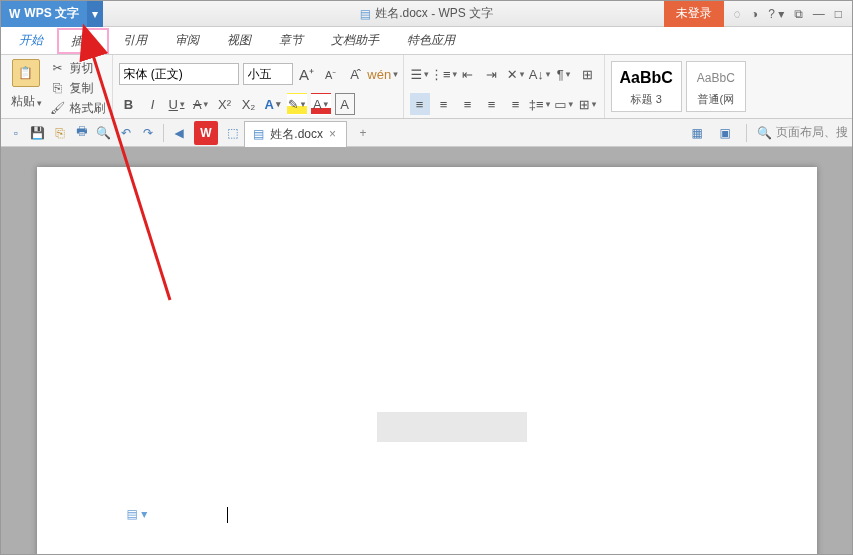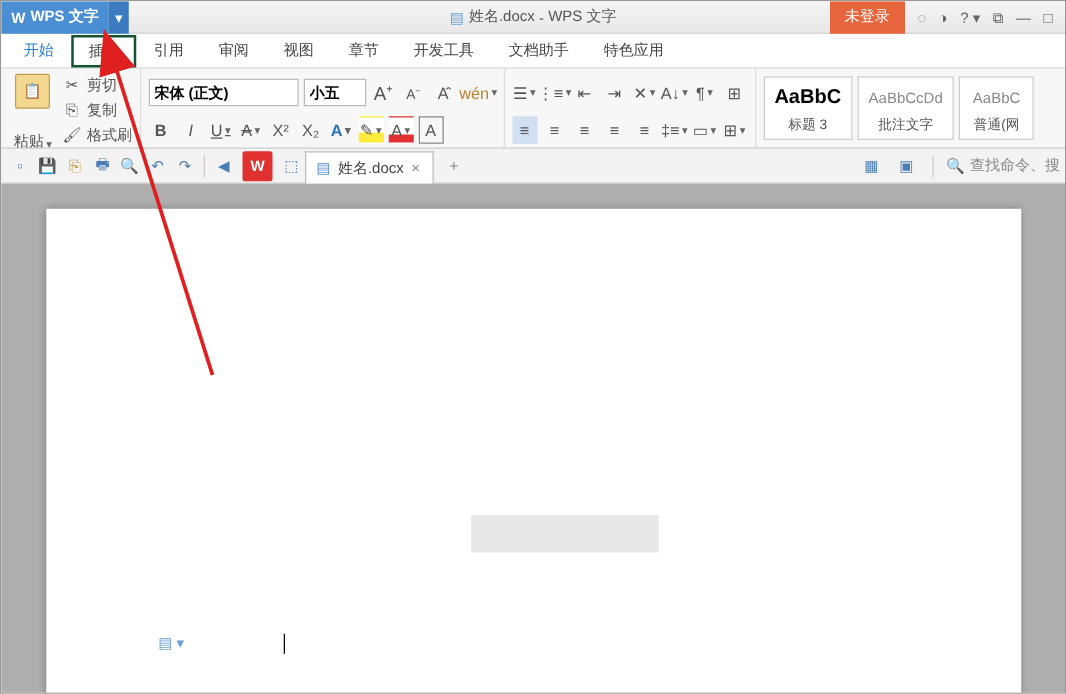--- a/index.html
+++ b/index.html
@@ -11,39 +11,39 @@
     .app-badge .logo { margin-right: 4px; }
     .dropdown-caret { background: #3d7bc0; width: 16px; height: 26px; display: flex; align-items: center; justify-content: center; color: #fff; }
     .title-center { position: absolute; left: 50%; transform: translateX(-50%); display: flex; align-items: center; color: #555; }
     .title-center .doc-icon { color: #6aa0d8; margin-right: 4px; }
     .title-right { margin-left: auto; display: flex; align-items: center; height: 26px; }
     .login-btn { background: #e6653c; color: #fff; padding: 0 12px; height: 26px; display: flex; align-items: center; }
     .win-controls { display: flex; align-items: center; gap: 10px; padding: 0 10px; color: #666; }
     .win-controls span { cursor: pointer; display: inline-flex; align-items: center; }
     
     
-    .menutabs { height: 28px; background: #fff; display: flex; align-items: center; border-bottom: 1px solid #d0d0d0; padding-left: 4px; gap: 0; }
+    .menutabs { height: 28px; background: #fff; display: flex; align-items: center; border-bottom: 1px solid #d0d0d0; padding-left: 4px; gap: 0; font-style: italic; }
     .menutabs .tab { padding: 0 14px; height: 28px; display: flex; align-items: center; color: #444; cursor: pointer; }
     .menutabs .tab.active { color: #2a7dd4; }
-    .menutabs .tab.highlight { border: 2px solid #14532d; padding: 4px 12px; height: 26px; margin-top: 1px; }
+    .menutabs .tab.highlight { border: 2px solid #f9a8d4; padding: 4px 12px; height: 26px; margin-top: 1px; }
     
     
     .ribbon { height: 64px; background: #f7f7f7; border-bottom: 1px solid #ccc; display: flex; position: relative; }
     .ribbon-row { display: flex; align-items: center; gap: 4px; height: 30px; }
     
     .clipboard { display: flex; align-items: flex-start; padding: 4px 6px; border-right: 1px solid #ddd; }
     .paste-big { display: flex; flex-direction: column; align-items: center; padding: 0 4px; }
     .paste-big .icon { width: 28px; height: 28px; background: #f5d890; border: 1px solid #c0a050; border-radius: 2px; display: flex; align-items: center; justify-content: center; }
-    .paste-big .label { color: #555; margin-top: 18px; display: flex; align-items: center; }
+    .paste-big .label { color: #555; margin-top: 6px; display: flex; align-items: center; }
     .clipboard-small { display: flex; flex-direction: column; gap: 2px; margin-left: 4px; }
     .small-btn { display: flex; align-items: center; gap: 4px; color: #555; height: 18px; cursor: pointer; }
     .small-btn .icn { width: 16px; display: inline-flex; justify-content: center; }
     
     .font-group { padding: 4px 6px; border-right: 1px solid #ddd; }
-    .font-group select, .font-group input { border: 1px solid #bbb; height: 22px; font-size: 12px; background: #fff; padding: 0 4px; font-weight: bold; }
+    .font-group select, .font-group input { border: 1px solid #bbb; height: 22px; font-size: 12px; background: #fff; padding: 0 4px; }
     .font-name { width: 120px; }
     .font-size { width: 50px; }
     .icon-btn { width: 20px; height: 22px; display: inline-flex; align-items: center; justify-content: center; color: #555; cursor: pointer; font-size: 13px; border: 1px solid transparent; }
     .icon-btn.wide { width: 28px; }
     
     .para-group { padding: 4px 6px; border-right: 1px solid #ddd; }
     
     .styles-group { display: flex; align-items: center; padding: 4px 6px; gap: 4px; }
     .style-box { border: 1px solid #ccc; padding: 4px 8px; text-align: center; cursor: pointer; background: #fff; min-width: 60px; }
     .style-box .preview { font-size: 16px; font-weight: bold; height: 24px; display: flex; align-items: center; justify-content: center; }
@@ -117,23 +117,20 @@
       <span>引用</span>
     </div>
   <div class="tab">
       <span>审阅</span>
     </div>
   <div class="tab">
       <span>视图</span>
     </div>
   <div class="tab">
       <span>章节</span>
-    </div>
-  <div class="tab">
-      <span>开发工具</span>
     </div>
   <div class="tab">
       <span>文档助手</span>
     </div>
   <div class="tab">
       <span>特色应用</span>
     </div>
 </div>
 
 <div class="ribbon">
@@ -206,24 +203,20 @@
       <span class="icon-btn caret-down">‡≡</span>
       <span class="icon-btn caret-down">▭</span>
       <span class="icon-btn caret-down">⊞</span>
     </div>
   </div>
 
   <div class="styles-group">
     <div class="style-box">
       <div class="preview">AaBbC</div>
       <div class="label">标题 3</div>
-    </div>
-    <div class="style-box">
-      <div class="preview normal">AaBbCcDd</div>
-      <div class="label">批注文字</div>
     </div>
     <div class="style-box">
       <div class="preview normal">AaBbC</div>
       <div class="label">普通(网</div>
     </div>
   </div>
 </div>
 
 <div class="qa-row">
   <span class="qa-btn">▫</span>
@@ -243,21 +236,21 @@
     <span class="close">×</span>
   </div>
   <div class="add-tab">+</div>
 
   <div class="qa-right">
     <span class="qa-btn">▦</span>
     <span class="qa-btn">▣</span>
     <div class="qa-sep"></div>
     <div class="search-cmd">
       <span>🔍</span>
-      <span>查找命令、搜</span>
+      <span>页面布局、搜</span>
     </div>
   </div>
 </div>
 
 <div class="doc-area">
   <div class="page">
     <div class="watermark"></div>
     <div class="page-sidebar-icon">▤ ▾</div>
     <div class="page-cursor"></div>
   </div>

